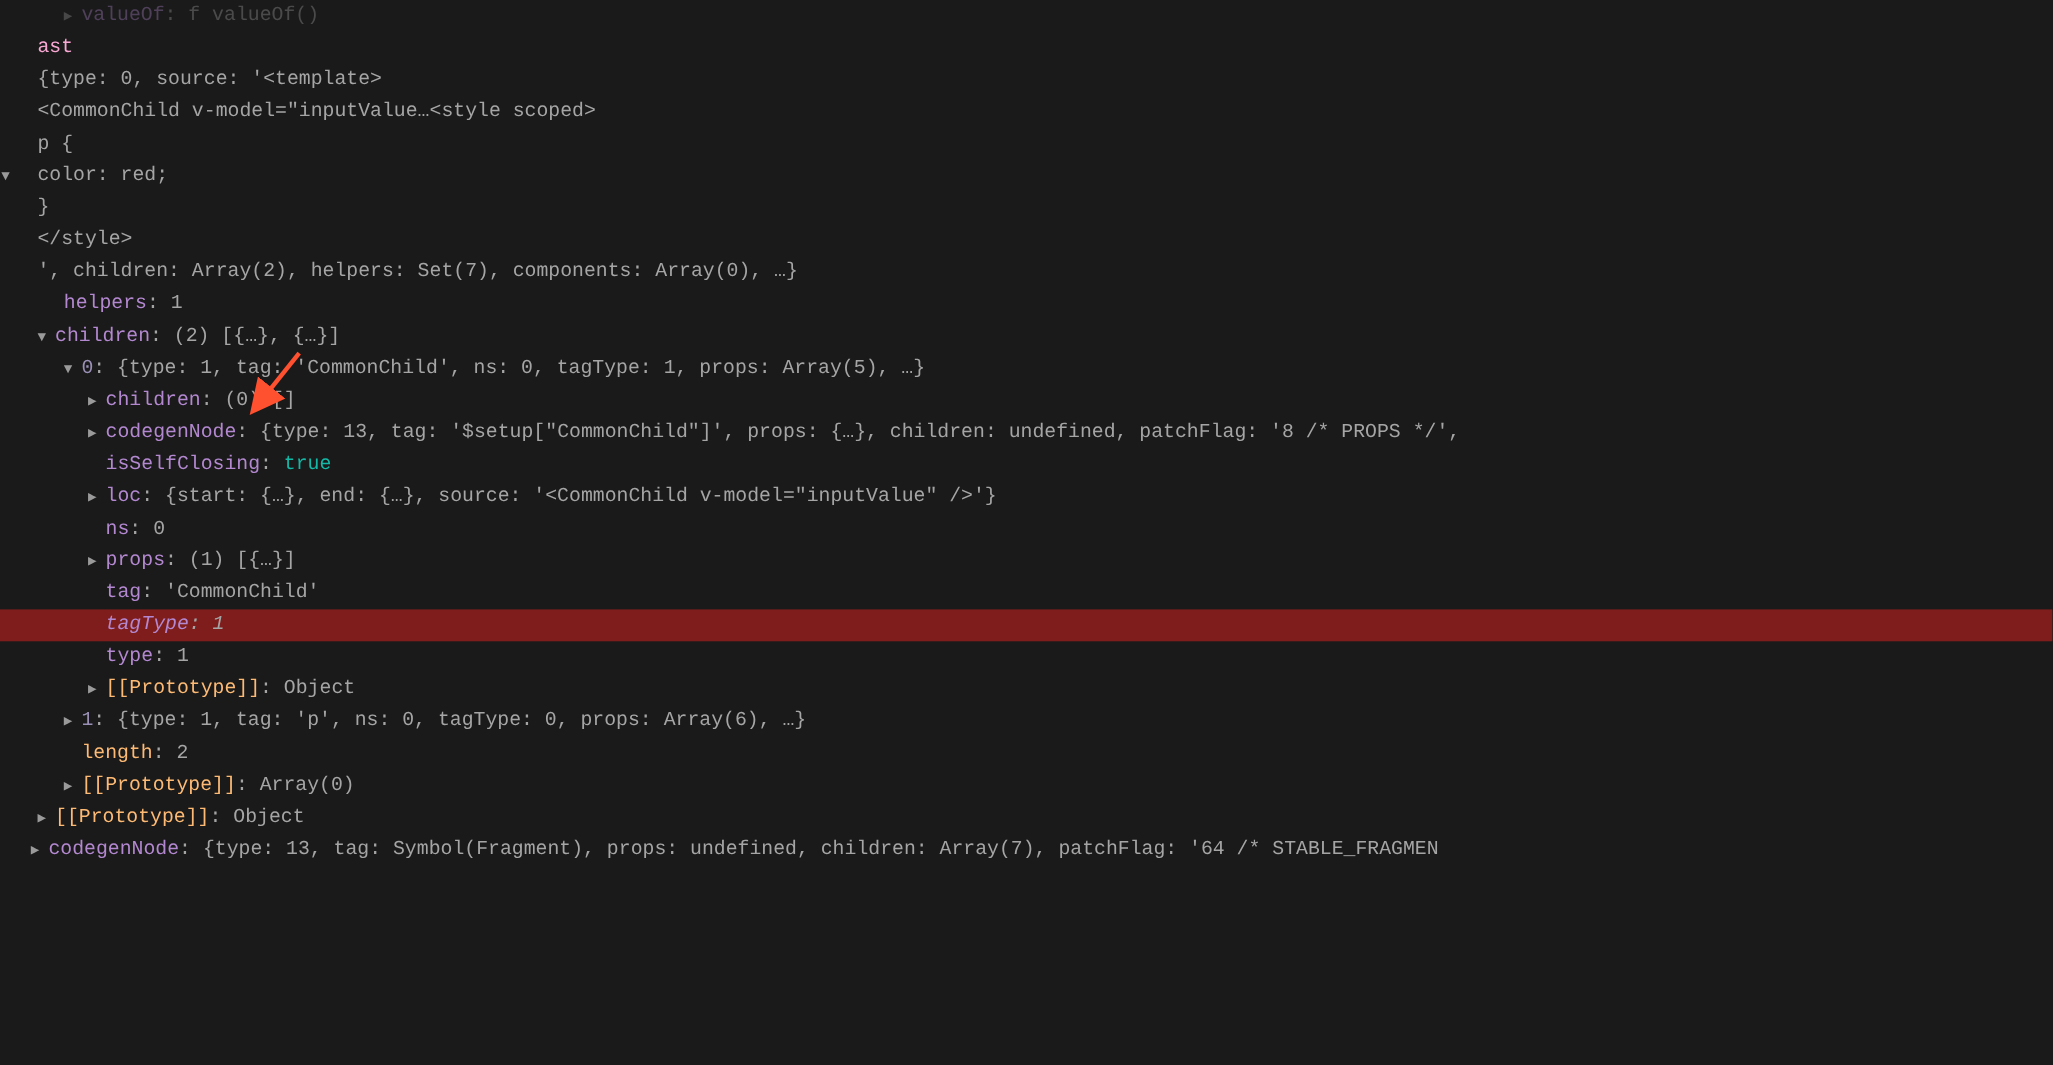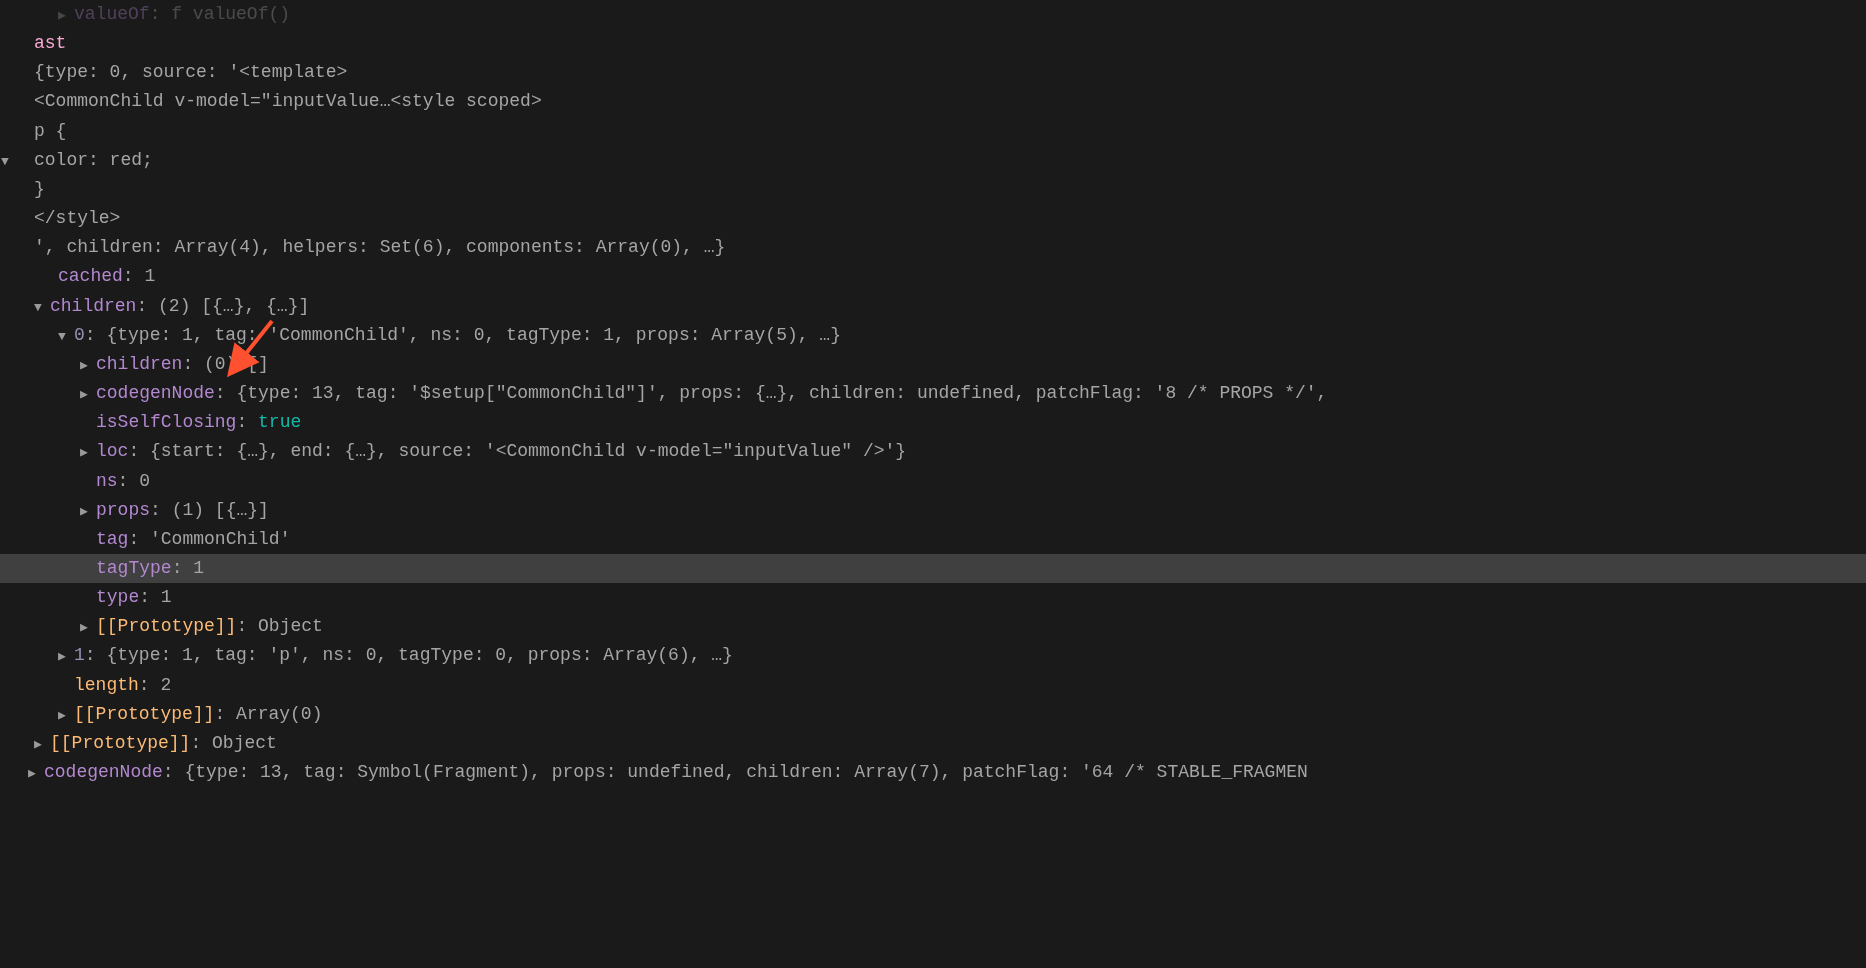--- a/index.html
+++ b/index.html
@@ -12,21 +12,22 @@
     padding: 0;
     overflow-x: hidden;
     white-space: nowrap;
   }
   .line {
     display: flex;
     align-items: baseline;
     padding: 0;
   }
   .line.highlighted {
-    background: #404040;
+    background: #7f1d1d;
+    font-style: italic;
   }
   .gutter {
     width: 10px;
     flex-shrink: 0;
     text-align: center;
     color: #8a8a8a;
     user-select: none;
   }
   .indent {
     display: inline-block;
@@ -107,28 +108,28 @@
 
 <div class="line">
   <span class="gutter"></span>
   <span class="indent i1"></span>
   <span class="content gray">&lt;/style&gt;</span>
 </div>
 
 <div class="line">
   <span class="gutter"></span>
   <span class="indent i1"></span>
-  <span class="content gray">', children: Array(4), helpers: Set(6), components: Array(0), …}</span>
-</div>
-
-<div class="line">
-  <span class="gutter"></span>
-  <span class="indent i2"></span>
-  <span class="content">
-    <span class="key">cached</span><span class="gray">: </span><span class="num">1</span>
+  <span class="content gray">', children: Array(2), helpers: Set(7), components: Array(0), …}</span>
+</div>
+
+<div class="line">
+  <span class="gutter"></span>
+  <span class="indent i2"></span>
+  <span class="content">
+    <span class="key">helpers</span><span class="gray">: </span><span class="num">1</span>
   </span>
 </div>
 
 <div class="line">
   <span class="gutter"></span>
   <span class="indent i1"></span>
   <span class="chevron">▼</span>
   <span class="content">
     <span class="key">children</span><span class="gray">: </span><span class="gray">(2) [{…}, {…}]</span>
   </span>

